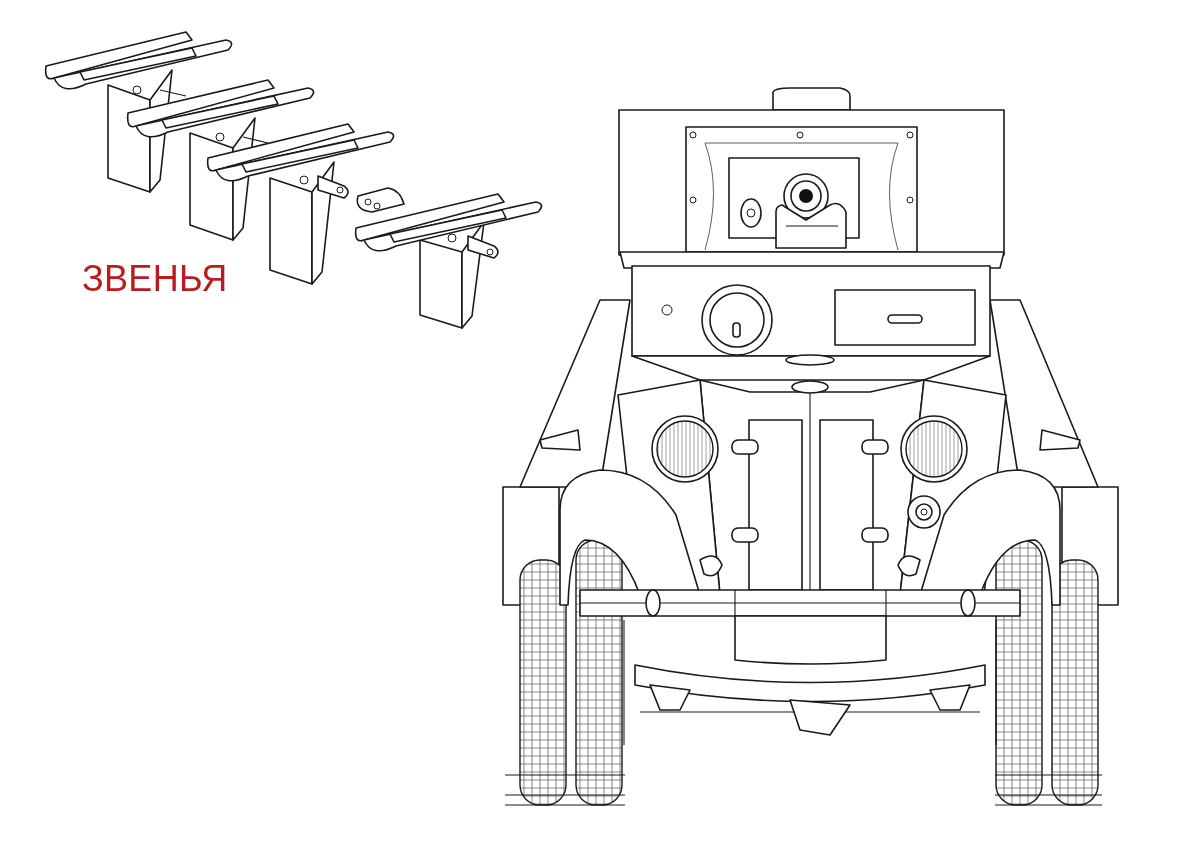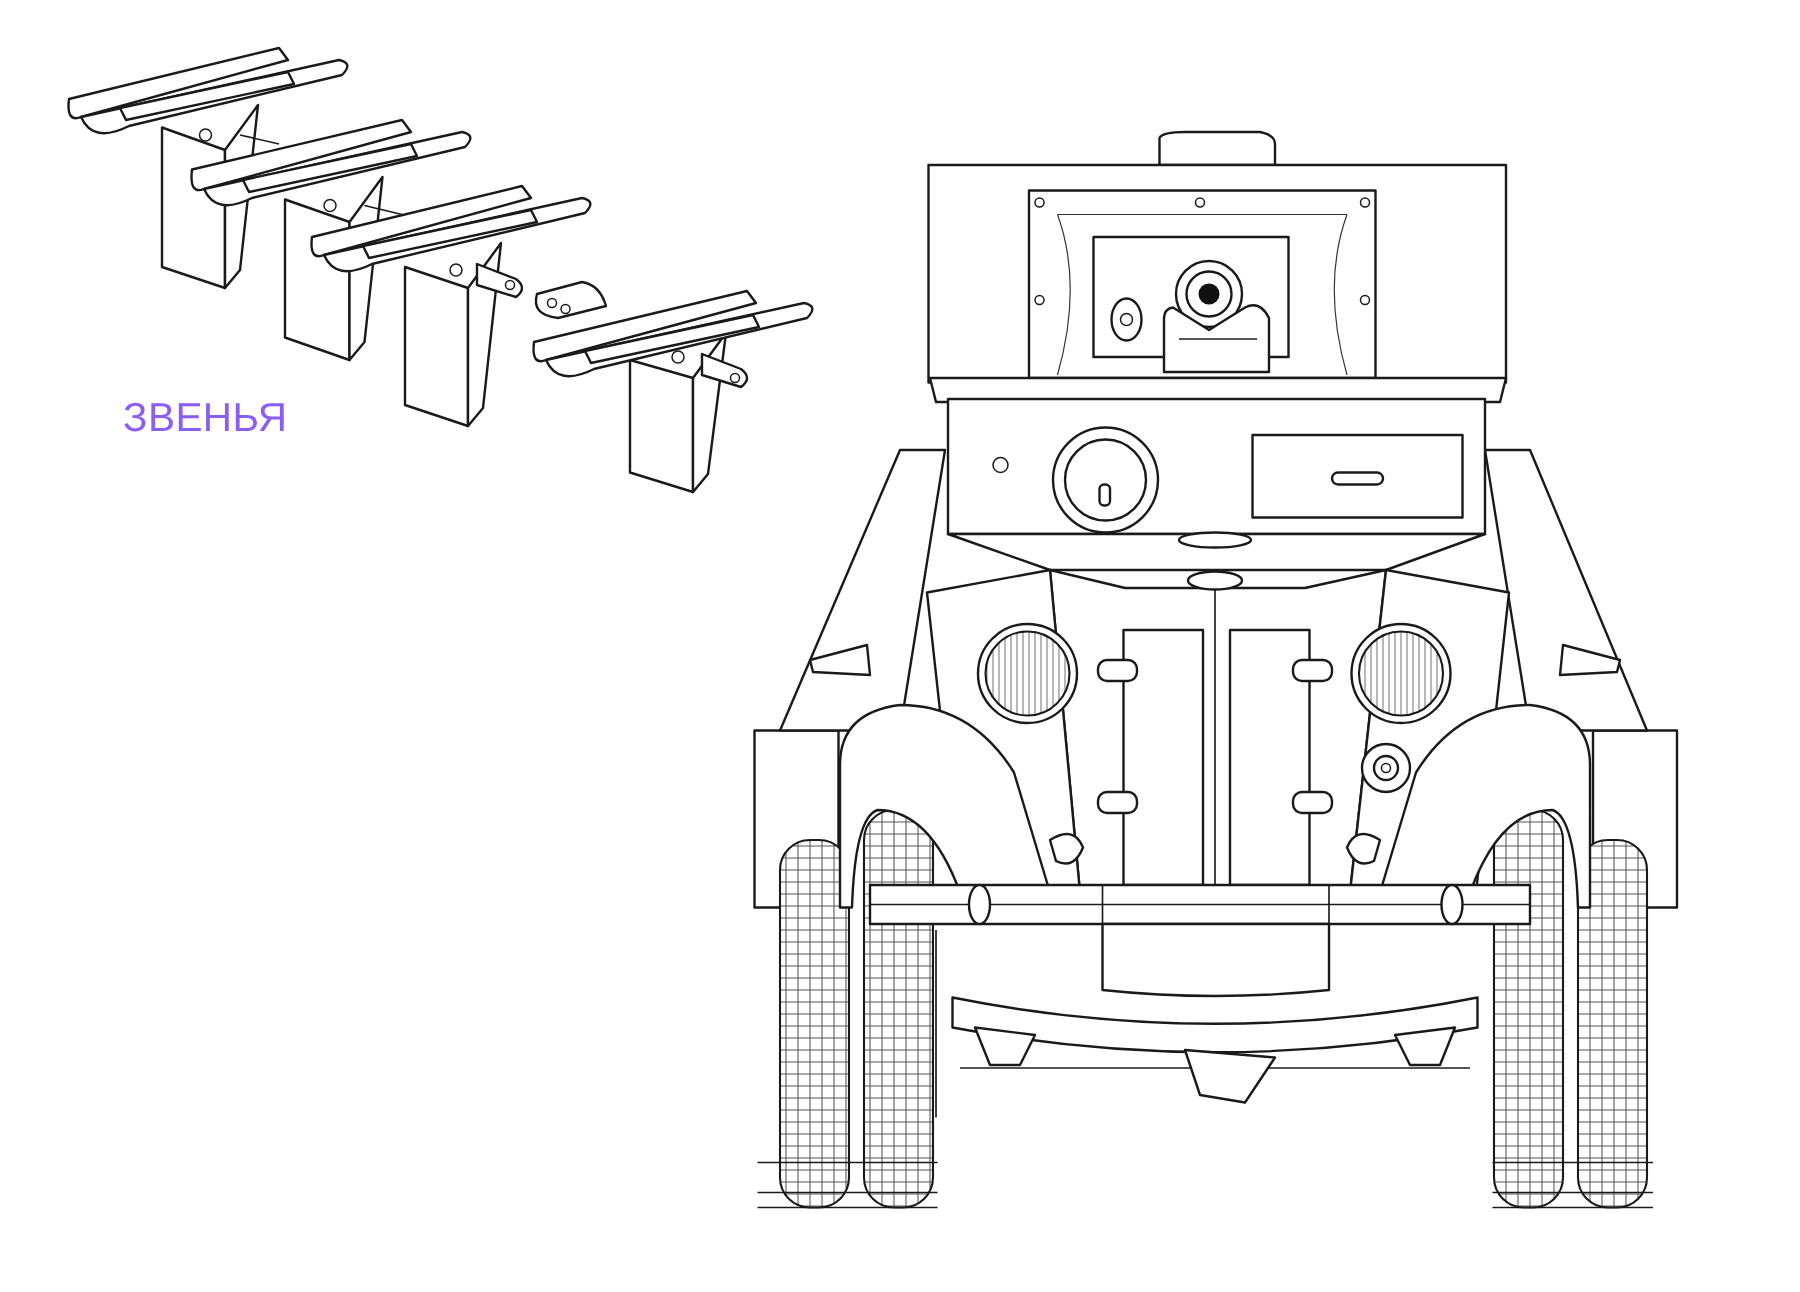--- a/index.html
+++ b/index.html
@@ -1,17 +1,17 @@
 <!DOCTYPE html>
 <html><head>
 <meta charset="utf-8">
 <style>
   html,body{margin:0;padding:0;background:#ffffff;}
   body{width:1200px;height:861px;position:relative;overflow:hidden;font-family:"Liberation Sans",sans-serif;}
-  .caption{position:absolute;left:82px;top:262px;color:#8b5cf6;font-size:27px;line-height:33px;letter-spacing:0.3px;}
+  .caption{position:absolute;left:82px;top:262px;color:#b91c1c;font-size:36px;line-height:33px;letter-spacing:0.3px;}
   .caption div{white-space:nowrap;}
   svg{position:absolute;left:0;top:0;}
   .ln{fill:#fff;stroke:#1a1a1a;stroke-width:1.6;stroke-linejoin:round;}
   .lt{fill:none;stroke:#1a1a1a;stroke-width:1.1;}
   .thin{fill:none;stroke:#333;stroke-width:0.8;}
   .tread{fill:url(#treadPat);stroke:#1a1a1a;stroke-width:1.4;}
   .lens{fill:url(#lensPat);stroke:#1a1a1a;stroke-width:1.4;}
   .dot{fill:#fff;stroke:#1a1a1a;stroke-width:1;}
   .blk{fill:#111;}
 </style>

